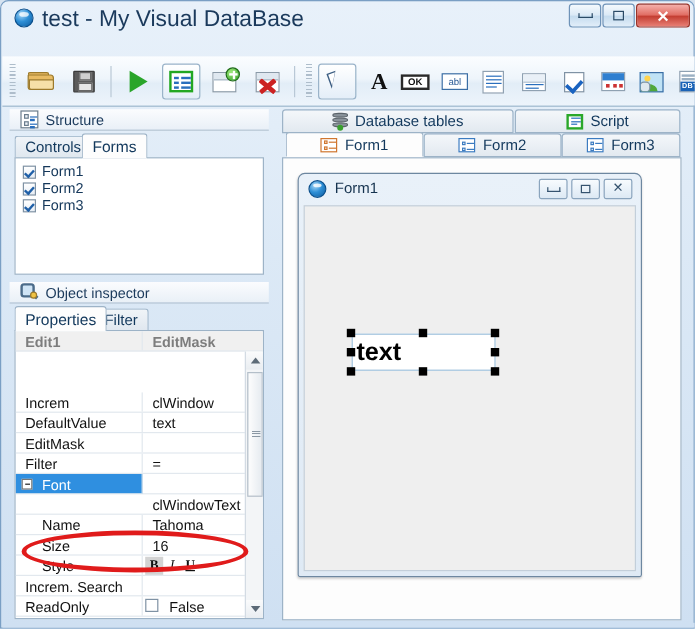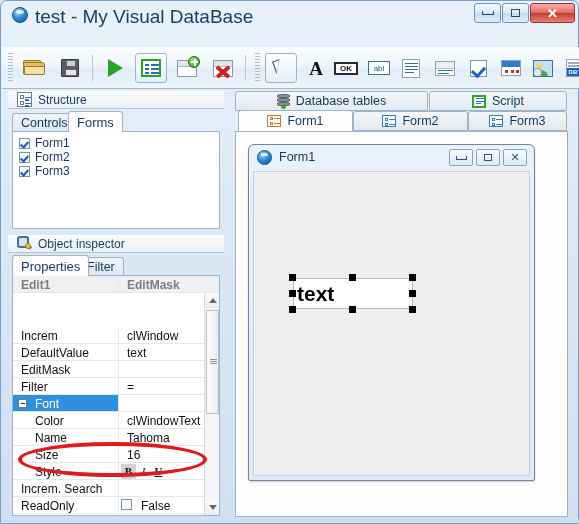--- a/index.html
+++ b/index.html
@@ -526,23 +526,20 @@
         <span class="expander"></span>
         <div class="gname">
             <span style="left:22px">Font</span>
           </div>
         <div class="gval">
             <span></span>
           </div>
       </div>
 
       <div class="grow child" style="top:136px;">
-        <div class="gname">
-            <span>Color</span>
-          </div>
         <div class="gval">
             <span>clWindowText</span>
           </div>
       </div>
 
       <div class="grow child" style="top:153px;">
         <div class="gname">
             <span>Name</span>
           </div>
         <div class="gval">

